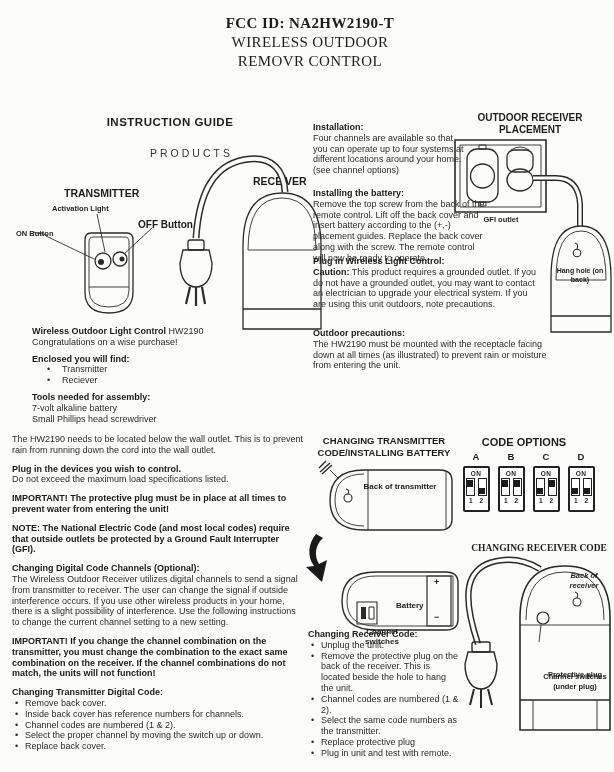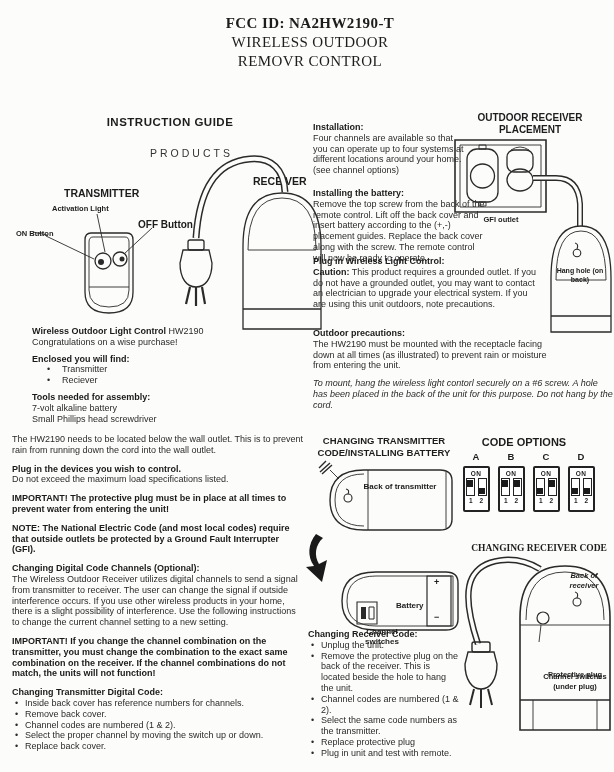--- a/index.html
+++ b/index.html
@@ -114,22 +114,22 @@
   </div>
 
   <div class="abs body-txt" style="left:12px;top:434px;width:292px;">
     <p>The HW2190 needs to be located below the wall outlet.  This is to prevent rain from running down the cord into the wall outlet.</p>
     <p><span class="h">Plug in the devices you wish to control.</span><br><span>Do not exceed the maximum load specifications listed.</span></p>
     <p class="h">IMPORTANT!  The protective plug must be in place at all times to prevent water from entering the unit!</p>
     <p class="h">NOTE: The National Electric Code (and most local codes) require that outside outlets be protected by a Ground Fault Interrupter (GFI).</p>
     <p><span class="h">Changing Digital Code Channels (Optional):</span><br><span>The Wireless Outdoor Receiver utilizes digital channels to send a signal from transmitter to receiver.  The user can change the signal if outside interference occurs.  If you use other wireless products in your home, there is a slight possibility of interference.  Use the following instructions to change the current channel setting to a new setting.</span></p>
     <p class="h">IMPORTANT!  If you change the channel combination on the transmitter, you must change the combination to the exact same combination on the receiver.  If the channel combinations do not match, the units will not function!</p>
     <div class="h">Changing Transmitter Digital Code:</div>
+    <div class="brow">Remove back cover.</div>
     <div class="brow">Inside back cover has reference numbers for channels.</div>
-    <div class="brow">Remove back cover.</div>
     <div class="brow">Channel codes are numbered (1 &amp; 2).</div>
     <div class="brow">Select the proper channel by moving the switch up or down.</div>
     <div class="brow">Replace back cover.</div>
   </div>
 
   <div class="abs body-txt" style="left:313px;top:122px;width:152px;">
     <div class="h">Installation:</div>
     <div>Four channels are available so that you can operate up to four systems at different locations around your home. (see channel options)</div>
   </div>
   <div class="abs body-txt" style="left:313px;top:188px;width:172px;">
@@ -137,21 +137,20 @@
     <div>Remove the top screw from the back of the remote control.  Lift off the back cover and insert battery according to the (+,-) placement guides.  Replace the back cover along with the screw.  The remote control will now be ready to operate.</div>
   </div>
   <div class="abs body-txt" style="left:313px;top:256px;width:228px;">
     <div class="h">Plug in Wireless Light Control:</div>
     <div><span class="h">Caution:</span><span> This product requires a grounded outlet.  If you do not have a grounded outlet, you may want to contact an electrician to upgrade your electrical system.  If you are using this unit outdoors, note precautions.</span></div>
   </div>
   <div class="abs body-txt" style="left:313px;top:328px;width:240px;">
     <div class="h">Outdoor precautions:</div>
     <div>The HW2190 must be mounted with the receptacle facing down at all times (as illustrated) to prevent rain or moisture from entering the unit.</div>
   </div>
-  <div class="abs body-txt ital" style="left:313px;top:378px;width:300px;">To mount, hang the wireless light contorl securely on a #6 screw.  A hole has been placed in the back of the unit for this purpose.  Do not hang by the cord.</div>
 
   <div class="abs sec-title ctr" style="left:460px;top:112px;width:140px;font-size:10px;line-height:12px;">OUTDOOR RECEIVER PLACEMENT</div>
   <svg style="left:448px;top:136px;" width="166" height="202" viewBox="0 0 166 202">
     <g stroke="#2a2a2a" fill="none" stroke-width="1.3">
       <g>
         <rect x="7" y="4" width="91" height="72" stroke-width="1.6"></rect>
         <rect x="12" y="9" width="81" height="62" stroke-width="0.9"></rect>
         <rect x="19" y="13" width="31" height="53" rx="10"></rect>
         <circle cx="34.5" cy="40" r="12"></circle>
         <rect x="31" y="9" width="7" height="4" stroke-width="0.9"></rect>

